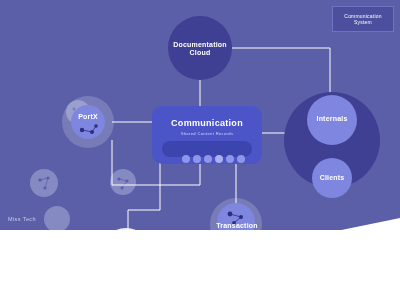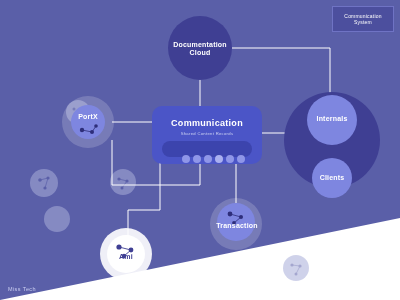--- a/index.html
+++ b/index.html
@@ -3,21 +3,21 @@
 <meta charset="utf-8">
 <style>
   html, body {
     margin: 0;
     padding: 0;
     background: #ffffff;
   }
   #root {
     position: relative;
     width: 400px;
-    height: 300px;
+    height: 230px;
     overflow: hidden;
     background: #ffffff;
     font-family: "Liberation Sans", sans-serif;
   }
   .bg-svg {
     position: absolute;
     left: 0;
     top: 0;
     width: 400px;
     height: 300px;

